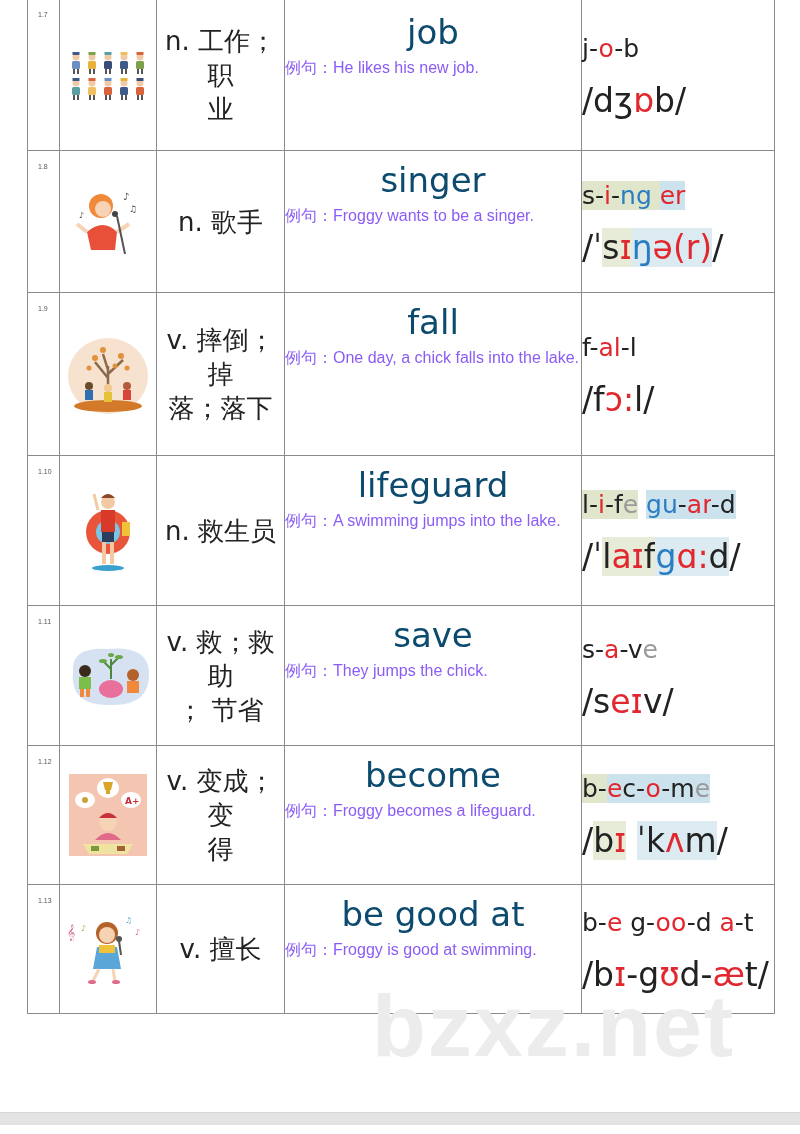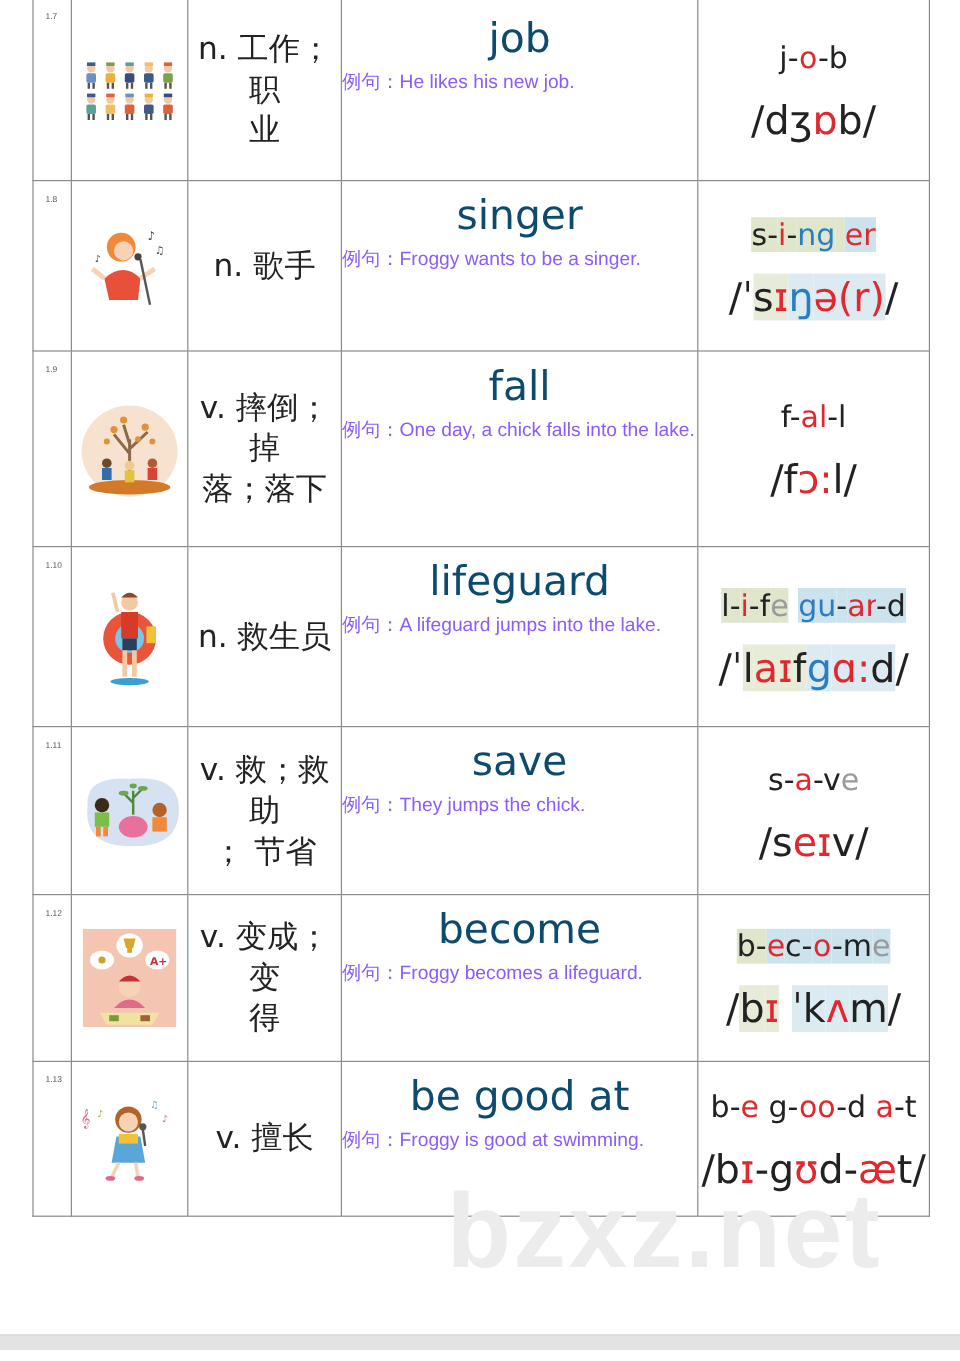--- a/index.html
+++ b/index.html
@@ -25,21 +25,21 @@
   col.c-word { width: 297px; }
   col.c-phon { width: 193px; }
 
   .num { position: absolute; top: 12px; left: 10px; font-size: 7px; color: #555; font-family: "Liberation Sans", sans-serif; }
   .imgbox { display: flex; align-items: center; justify-content: center; }
   .meaning { font-size: 26px; text-align: center; line-height: 34px; color: #222; padding: 0 2px; }
   .wordcell { text-align: center; }
   .headword { font-size: 34px; color: #0c4a6e; line-height: 34px; margin-bottom: 6px; }
   .example { color: #8b5cf6; font-size: 16px; line-height: 26px; text-align: justify; text-align-last: left; font-family: "Liberation Sans", sans-serif; }
   .example .lbl { font-family: "DejaVu Sans", sans-serif; }
-  .phon { text-align: center; }
+  .phon { }
   .spell { font-size: 25px; line-height: 44px; margin-bottom: 8px; }
   .ipa { font-size: 33px; line-height: 44px; }
   .r { color: #e0282e; }
   .b { color: #2b7dc2; }
   .g { color: #9a9a9a; }
   .hg { background: #dfe6cc; }
   .hb { background: #cce3ee; }
   .hlb { background: #dcebf1; }
   .hlg { background: #e7ecd9; }
 
@@ -244,21 +244,21 @@
             </div>
           </td>
     <td>
             <div class="meaning">
               <div>n. 救生员</div>
             </div>
           </td>
     <td style="vertical-align:top;margin-left:24px;">
       <div class="wordcell" style="padding-top:12px">
         <div class="headword">lifeguard</div>
-        <div class="example"><span class="lbl">例句：</span><span>A lifeguard jumps into the lake.</span></div>
+        <div class="example"><span class="lbl">例句：</span><span>A swimming jumps into the lake.</span></div>
       </div>
     </td>
     <td>
       <div class="phon">
         <div class="spell"><span class=" hg">l-</span><span class="r hg">i</span><span class=" hg">-f</span><span class="g hg">e</span><span class=""> </span><span class="b hb">gu</span><span class=" hb">-</span><span class="r hb">ar</span><span class=" hb">-d</span></div>
         <div class="ipa"><span class="">/ˈ</span><span class=" hlg">l</span><span class="r hlg">aɪ</span><span class=" hlg">f</span><span class="b hlb">g</span><span class="r hlb">ɑ:</span><span class=" hlb">d</span><span class="">/</span></div>
       </div>
     </td>
         </tr>
         <tr style="height: 140px;">

